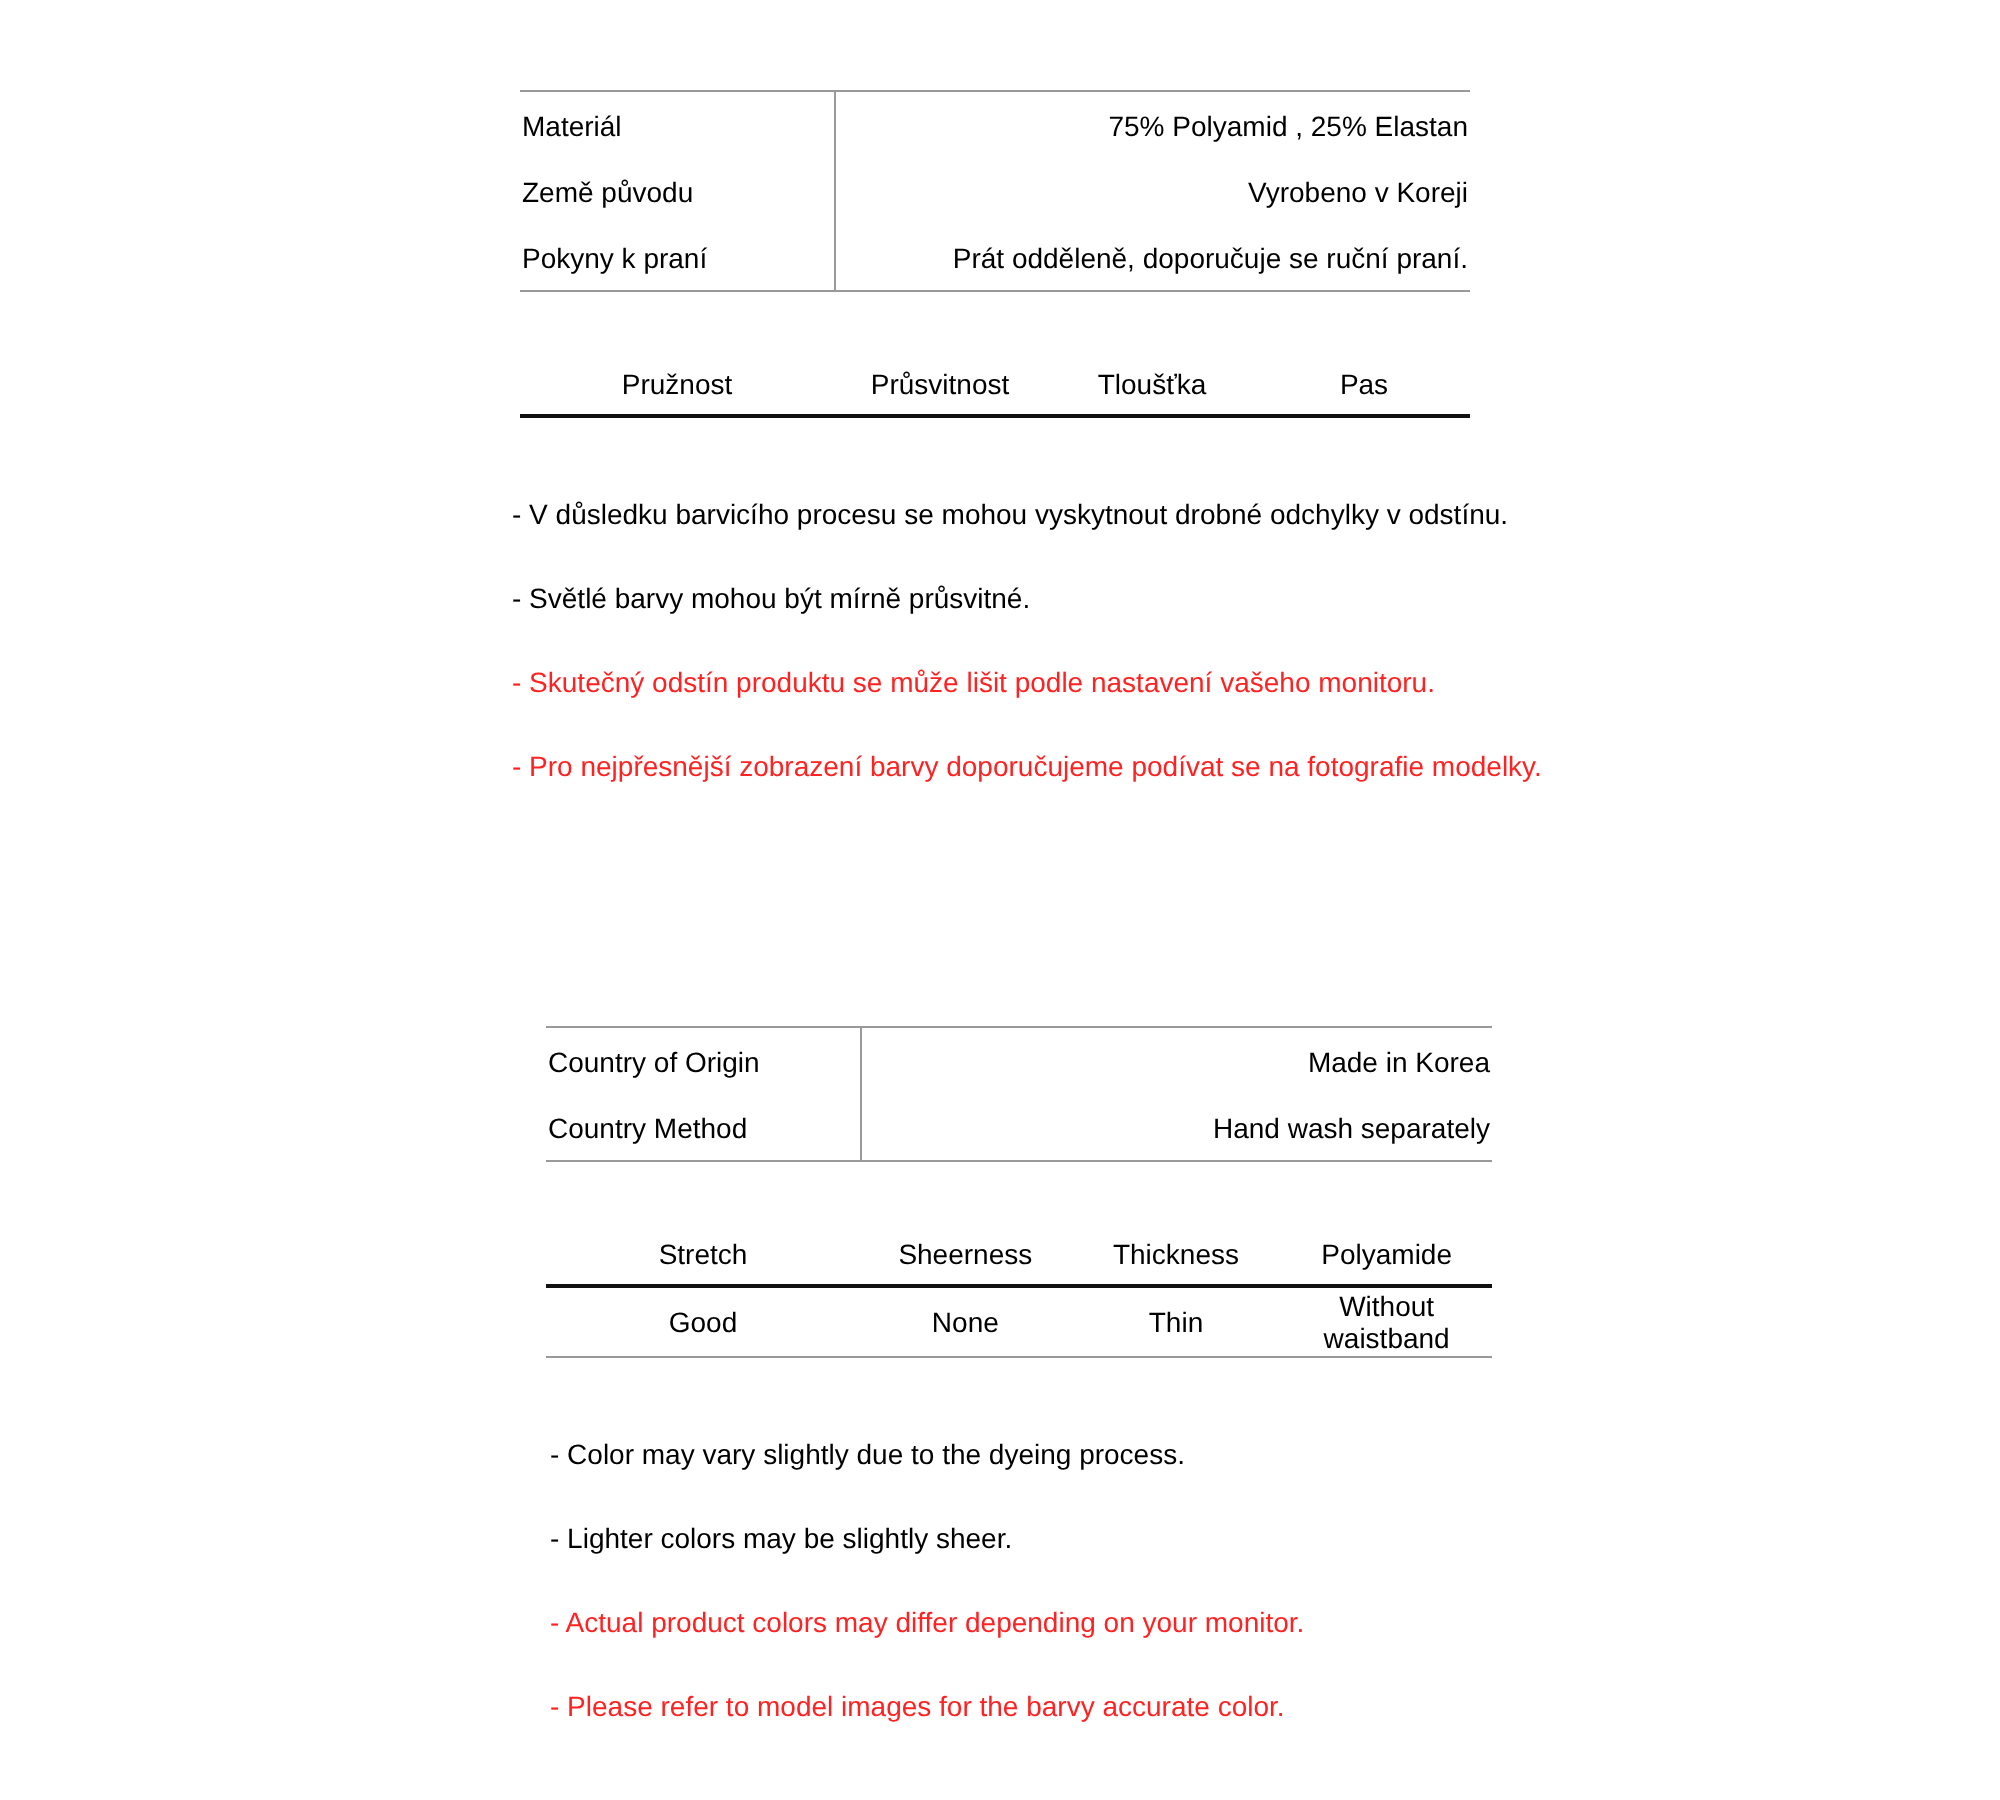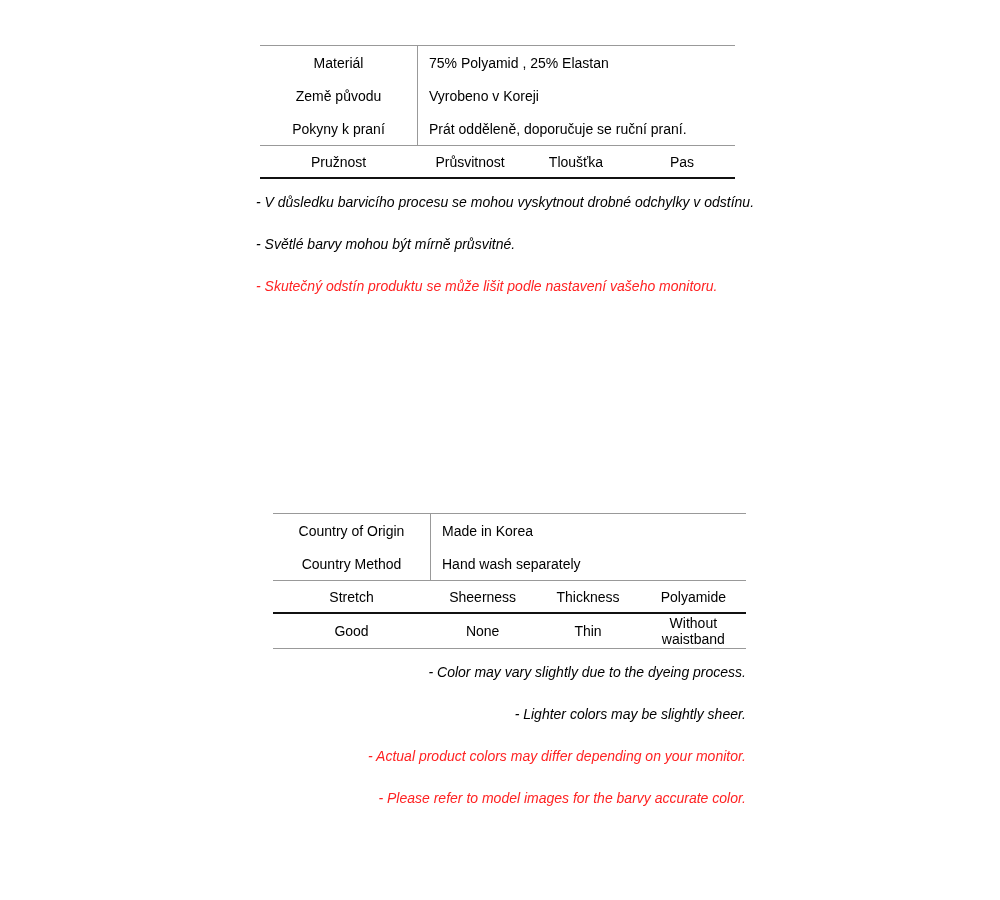--- a/index.html
+++ b/index.html
@@ -17,41 +17,41 @@
   #section-en { left: 273px; top: 513px; width: 473px; }
 
   table { border-collapse: collapse; width: 100%; table-layout: fixed; }
 
   .info-table {
     border-top: 1px solid var(--line, #999);
     border-bottom: 1px solid var(--line, #999);
   }
   .info-table td { height: 31px; vertical-align: middle; }
   .info-table .cell-label {
-    width: 155px; text-align: center;
+    width: 155px; text-align: left;
     border-right: 1px solid var(--line, #999);
   }
-  .info-table .cell-value { text-align: left; padding-left: 11px; }
+  .info-table .cell-value { text-align: right; padding-left: 11px; }
 
-  .spec-table { }
+  .spec-table { margin-top: 30px; }
   .spec-table th {
     font-weight: normal; height: 29px; vertical-align: middle;
     text-align: center; border-bottom: 2px solid var(--dark, #111);
   }
   .spec-table td {
     height: 28px; vertical-align: middle; text-align: center;
     border-bottom: 1px solid var(--line, #999);
   }
   .spec-table .c0 { width: 155px; }
 
-  .notes { margin-top: 16px; font-style: italic; }
+  .notes { margin-top: 41px; }
   .note { line-height: 14px; margin-bottom: 28px; white-space: nowrap; }
   .note-red { color: var(--red, #f22); }
   #section-cz .notes { margin-left: -4px; }
-  #section-en .notes { margin-left: 2px; text-align: right; }
+  #section-en .notes { margin-left: 2px; }
 </style>
 </head>
 <body style="background: rgb(255, 255, 255);">
 
 <div class="section" id="section-cz">
 
   <table class="info-table">
     <tbody>
       <tr>
         <td class="cell-label">Materiál</td>
@@ -76,20 +76,21 @@
         <th>Tloušťka</th>
         <th>Pas</th>
       </tr>
     </tbody>
   </table>
 
   <div class="notes">
     <div class="note note-black">- V důsledku barvicího procesu se mohou vyskytnout drobné odchylky v odstínu.</div>
     <div class="note note-black">- Světlé barvy mohou být mírně průsvitné.</div>
     <div class="note note-red">- Skutečný odstín produktu se může lišit podle nastavení vašeho monitoru.</div>
+    <div class="note note-red">- Pro nejpřesnější zobrazení barvy doporučujeme podívat se na fotografie modelky.</div>
   </div>
 </div>
 
 <div class="section" id="section-en">
 
   <table class="info-table">
     <tbody>
       <tr>
         <td class="cell-label">Country of Origin</td>
         <td class="cell-value">Made in Korea</td>

